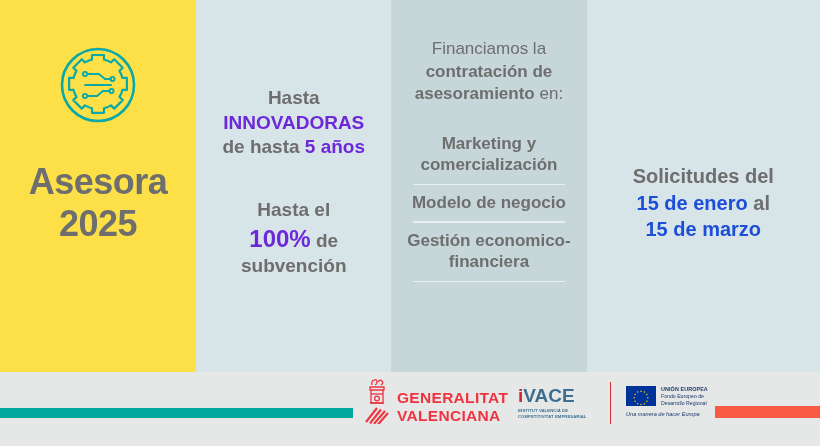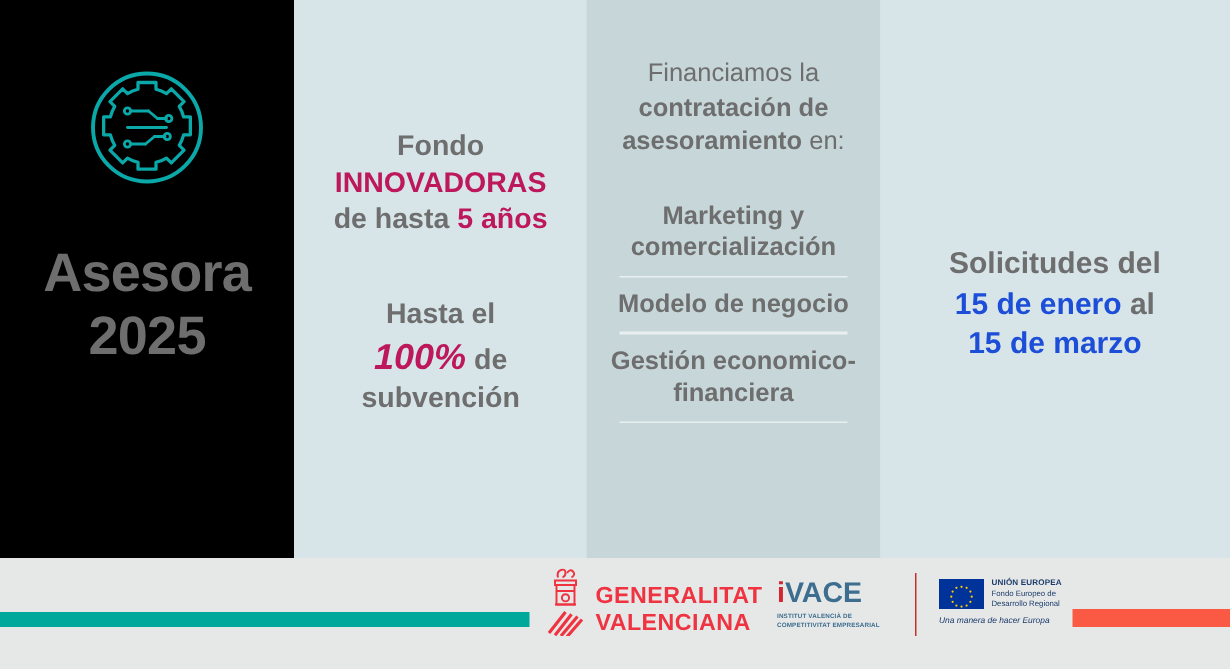--- a/index.html
+++ b/index.html
@@ -10,38 +10,38 @@
   }
   #banner{position:relative;width:820px;height:446px;overflow:hidden;background:#e6e8e7;}
 
   
   .deco{position:absolute;top:0;right:0;width:160px;height:120px;overflow:hidden;pointer-events:none;}
   .deco svg{display:block;}
 
   
   .cols{position:absolute;left:0;top:0;width:820px;height:372px;display:flex;}
   .col{position:relative;height:372px;box-sizing:border-box;}
-  .col1{width:205px;background:#000000;}
+  .col1{width:205px;background:#fde047;}
   .col2{width:204px;background:#d7e5e9;}
   .col3{width:204px;background:#c6d6d9;}
   .col4{width:244px;background:#d7e5e9;}
 
   
   .c1-inner{position:absolute;left:0;right:0;top:0;bottom:0;display:flex;flex-direction:column;align-items:center;}
   .gear-wrap{margin-top:45px;width:80px;height:80px;}
   .brand{margin-top:36px;text-align:center;color:#6e6e6e;font-weight:bold;line-height:1.18;}
   .brand .l1{font-size:36px;display:block;letter-spacing:-0.5px;}
   .brand .l2{font-size:36px;display:block;letter-spacing:-0.5px;}
 
   
   .c2-inner{position:absolute;left:6px;right:6px;top:86px;text-align:center;color:#6e6e6e;}
   .blk2a{font-size:19px;font-weight:bold;line-height:1.30;}
   .blk2b{font-size:19px;font-weight:bold;line-height:1.30;margin-top:38px;}
-  .orange{color:#be185d;}
-  .big100{font-size:24px;font-style:italic;}
+  .orange{color:#6d28d9;}
+  .big100{font-size:24px;}
 
   
   .c3-inner{position:absolute;left:8px;right:8px;top:38px;text-align:center;color:#6e6e6e;}
   .lead{font-size:17px;line-height:1.33;}
   .lead b{font-weight:bold;}
   .items{margin-top:20px;}
   .item{font-size:17px;font-weight:bold;line-height:1.26;padding:7px 0 8px 0;}
   .sep{height:1px;background:#e9eff0;margin:0 14px;}
 
   
@@ -113,21 +113,21 @@
         <div class="brand">
           <span class="l1">Asesora</span>
           <span class="l2">2025</span>
         </div>
       </div>
     </div>
 
     <div class="col col2">
       <div class="c2-inner">
         <div class="blk2a">
-          <div>Fondo</div>
+          <div>Hasta</div>
           <div class="orange">INNOVADORAS</div>
           <div><span>de hasta </span><span class="orange">5 años</span></div>
         </div>
         <div class="blk2b">
           <div>Hasta el</div>
           <div><span class="orange big100">100%</span><span> de</span></div>
           <div>subvención</div>
         </div>
       </div>
     </div>

